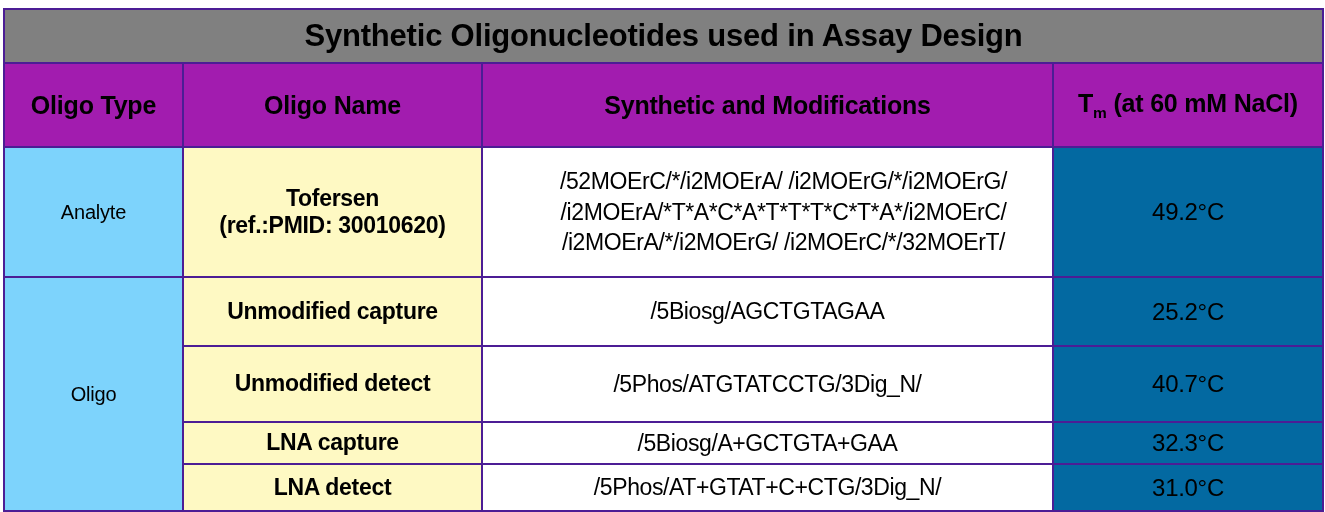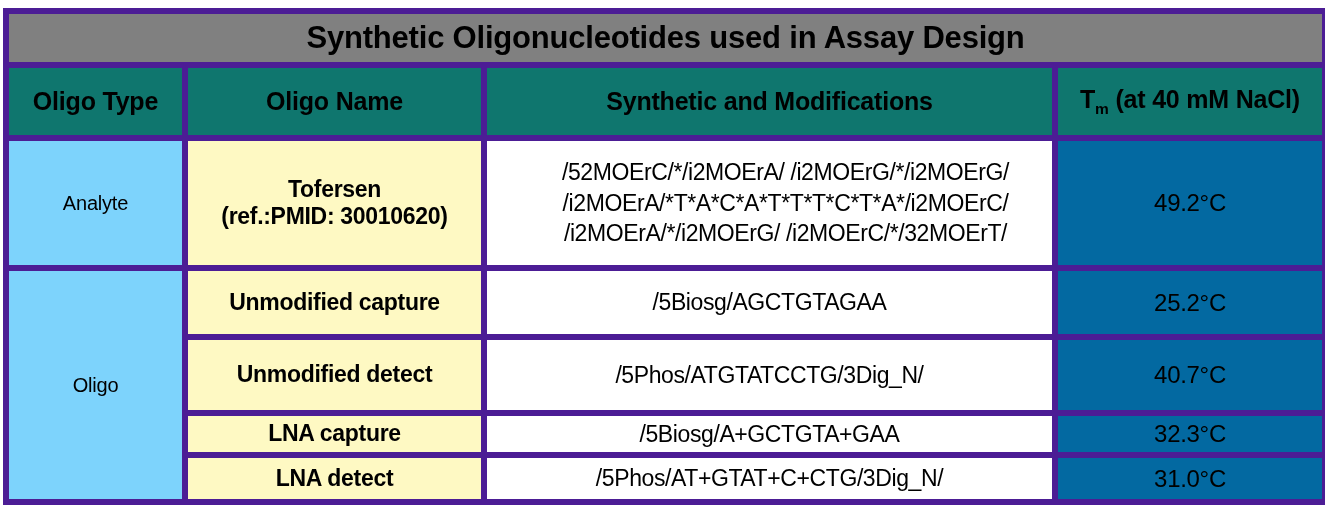--- a/index.html
+++ b/index.html
@@ -26,43 +26,43 @@
   table.oligo-table {
     width: 100%;
     height: 100%;
     border-collapse: collapse;
     table-layout: fixed;
     border: 2px solid #000000;
   }
 
   table.oligo-table td,
   table.oligo-table th {
-    border: 6px solid #4c1d95;
+    border: 2px solid #4c1d95;
     padding: 0;
     margin: 4px;
     text-align: center;
     vertical-align: middle;
     color: #000000;
   }
 
   
   .title-cell {
     background: #808080;
     height: 54px;
     font-size: 31px;
     font-weight: bold;
     letter-spacing: -0.2px;
     font-stretch: condensed;
     border-bottom: 1px solid #4d4d4d !important;
   }
 
   
   .hdr {
-    background: #0f766e;
-    height: 73px;
+    background: #a21caf;
+    height: 84px;
     font-size: 25px;
     font-weight: bold;
     letter-spacing: -0.2px;
   }
   .hdr-sub {
     font-size: 0.62em;
     vertical-align: sub;
     font-weight: bold;
   }
 
@@ -121,21 +121,21 @@
     <tbody>
 
       <tr>
         <td class="title-cell" colspan="4">Synthetic Oligonucleotides used in Assay Design</td>
       </tr>
 
       <tr>
         <td class="hdr">Oligo Type</td>
         <td class="hdr">Oligo Name</td>
         <td class="hdr">Synthetic and Modifications</td>
-        <td class="hdr"><span>T</span><span class="hdr-sub">m</span><span> (at 40 mM NaCl)</span></td>
+        <td class="hdr"><span>T</span><span class="hdr-sub">m</span><span> (at 60 mM NaCl)</span></td>
       </tr>
 
       <tr class="row-analyte">
         <td class="type-cell">Analyte</td>
         <td class="name-cell">
           <span class="name-line">Tofersen</span>
           <span class="name-line">(ref.:PMID: 30010620)</span>
         </td>
         <td class="seq-cell">
           <span class="seq-line">/52MOErC/*/i2MOErA/ /i2MOErG/*/i2MOErG/</span>

